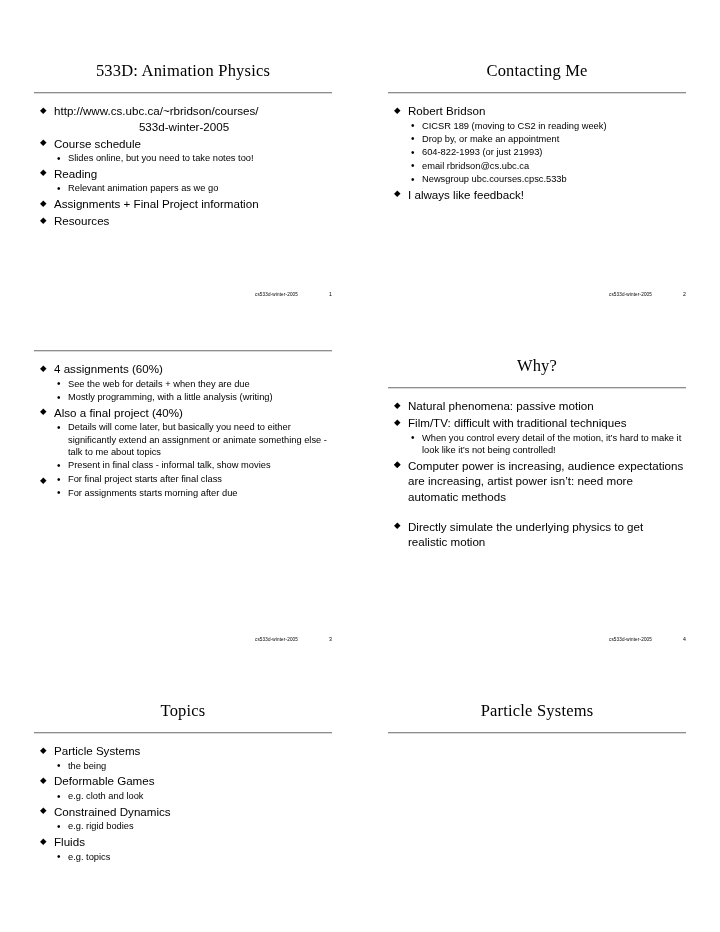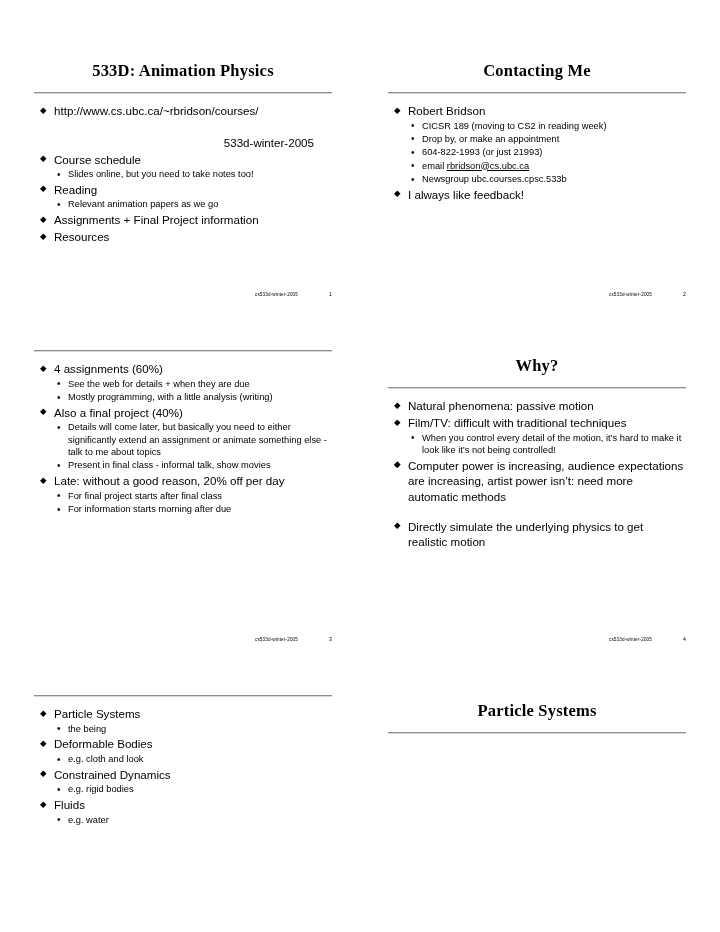--- a/index.html
+++ b/index.html
@@ -35,21 +35,21 @@
 
   .slide {
     position: relative;
     width: 298px;
     box-sizing: border-box;
   }
 
   .slide-title {
     text-align: center;
     font-family: "Liberation Serif", serif;
-    font-weight: bold;
+    font-weight: normal;
     font-size: 16.5px;
     line-height: 1.15;
     letter-spacing: 0.2px;
     margin: 0;
     padding: 10px 0 8px 0;
     color: #000;
   }
 
   .title-rule {
     height: 0;
@@ -103,31 +103,29 @@
     position: absolute;
     left: 3px;
     top: -0.04em;
     font-size: 10px;
     line-height: 1.33;
     color: #000;
   }
 
   .indent-line {
     display: block;
-    text-align: right;
+    text-align: center;
     padding-right: 16px;
-    margin-top: 16px;
   }
 
   .spacer-line {
     height: 13px;
   }
 
   .link {
-    text-decoration: underline;
     text-align: right;
   }
 
   
   .slide-footer {
     position: absolute;
     left: 0;
     bottom: 0;
     width: 100%;
     display: flex;
@@ -198,23 +196,23 @@
         <div class="body">
           <ul class="lvl1">
             <li class="b1"><span class="dia">◆</span><span>4 assignments (60%)</span><ul class="lvl2">
                 <li class="b2"><span class="dot">•</span><span>See the web for details + when they are due</span></li>
                 <li class="b2"><span class="dot">•</span><span>Mostly programming, with a little analysis (writing)</span></li>
               </ul></li>
             <li class="b1"><span class="dia">◆</span><span>Also a final project (40%)</span><ul class="lvl2">
                 <li class="b2"><span class="dot">•</span><span>Details will come later, but basically you need to either significantly extend an assignment or animate something else - talk to me about topics</span></li>
                 <li class="b2"><span class="dot">•</span><span>Present in final class - informal talk, show movies</span></li>
               </ul></li>
-            <li class="b1"><span class="dia">◆</span><span>Late: without a good reason, 20% off per day</span><ul class="lvl2">
+            <li class="b1"><span class="dia">◆</span><ul class="lvl2">
                 <li class="b2"><span class="dot">•</span><span>For final project starts after final class</span></li>
-                <li class="b2"><span class="dot">•</span><span>For information starts morning after due</span></li>
+                <li class="b2"><span class="dot">•</span><span>For assignments starts morning after due</span></li>
               </ul></li>
           </ul>
         </div>
         <div class="slide-footer">
           <span class="ftag">cs533d-winter-2005</span>
           <span class="fnum">3</span>
         </div>
       </div>
       <div class="slide">
         <div class="slide-title">Why?</div>
@@ -232,34 +230,35 @@
           <ul class="lvl1">
             <li class="b1"><span class="dia">◆</span><span>Directly simulate the underlying physics to get realistic motion</span></li>
           </ul>
         </div>
         <div class="slide-footer">
           <span class="ftag">cs533d-winter-2005</span>
           <span class="fnum">4</span>
         </div>
       </div>
       <div class="slide">
+        <div class="slide-title">Topics</div>
         <div class="title-rule"></div>
         <div class="body">
           <ul class="lvl1">
             <li class="b1"><span class="dia">◆</span><span>Particle Systems</span><ul class="lvl2">
                 <li class="b2"><span class="dot">•</span><span>the being</span></li>
               </ul></li>
-            <li class="b1"><span class="dia">◆</span><span>Deformable Bodies</span><ul class="lvl2">
+            <li class="b1"><span class="dia">◆</span><span>Deformable Games</span><ul class="lvl2">
                 <li class="b2"><span class="dot">•</span><span>e.g. cloth and look</span></li>
               </ul></li>
             <li class="b1"><span class="dia">◆</span><span>Constrained Dynamics</span><ul class="lvl2">
                 <li class="b2"><span class="dot">•</span><span>e.g. rigid bodies</span></li>
               </ul></li>
             <li class="b1"><span class="dia">◆</span><span>Fluids</span><ul class="lvl2">
-                <li class="b2"><span class="dot">•</span><span>e.g. water</span></li>
+                <li class="b2"><span class="dot">•</span><span>e.g. topics</span></li>
               </ul></li>
           </ul>
         </div>
         <div class="slide-footer">
           <span class="fnum">5</span>
         </div>
       </div>
       <div class="slide">
         <div class="slide-title">Particle Systems</div>
         <div class="title-rule"></div>

